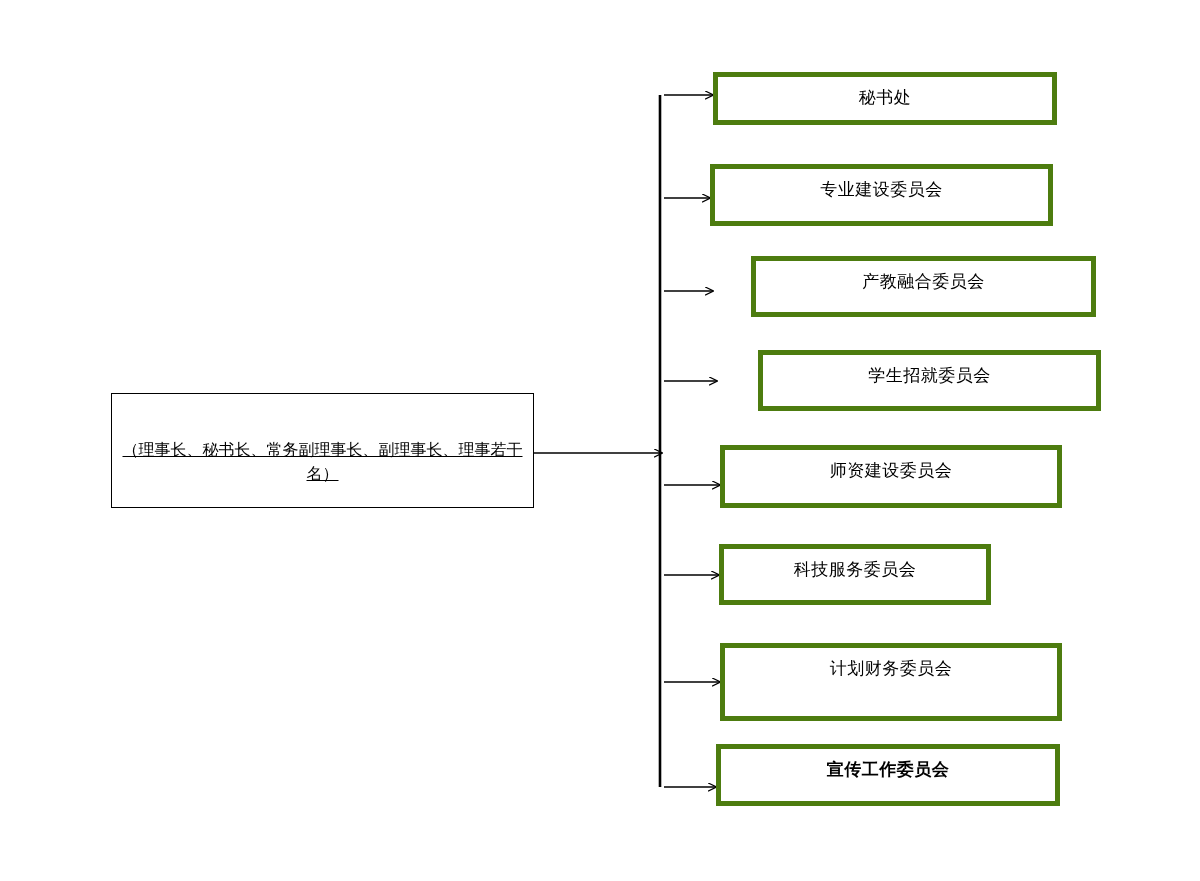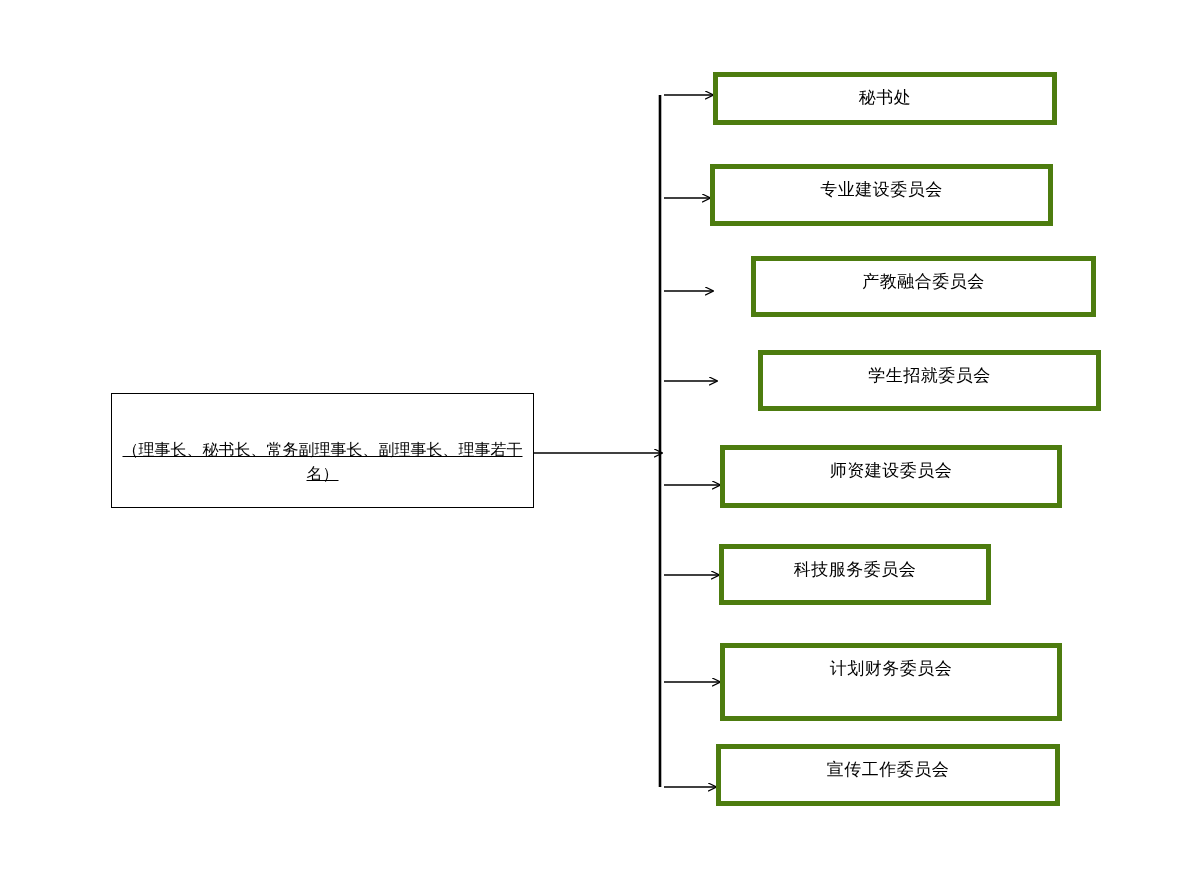--- a/index.html
+++ b/index.html
@@ -116,18 +116,18 @@
       </div>
       <div class="node child-node" style="left: 720px; top: 445px; width: 342px; height: 63px;">
         <div class="node-label">师资建设委员会</div>
       </div>
       <div class="node child-node" style="left: 719px; top: 544px; width: 272px; height: 61px;">
         <div class="node-label">科技服务委员会</div>
       </div>
       <div class="node child-node" style="left: 720px; top: 643px; width: 342px; height: 78px;">
         <div class="node-label">计划财务委员会</div>
       </div>
-      <div class="node child-node" style="left: 716px; top: 744px; width: 344px; height: 62px;">
+      <div class="node child-node" style="left: 716px; top: 744px; width: 344px; height: 62px; font-weight: bold;">
         <div class="node-label">宣传工作委员会</div>
       </div>
     </div>
 
 </div>
 
 </body></html>

